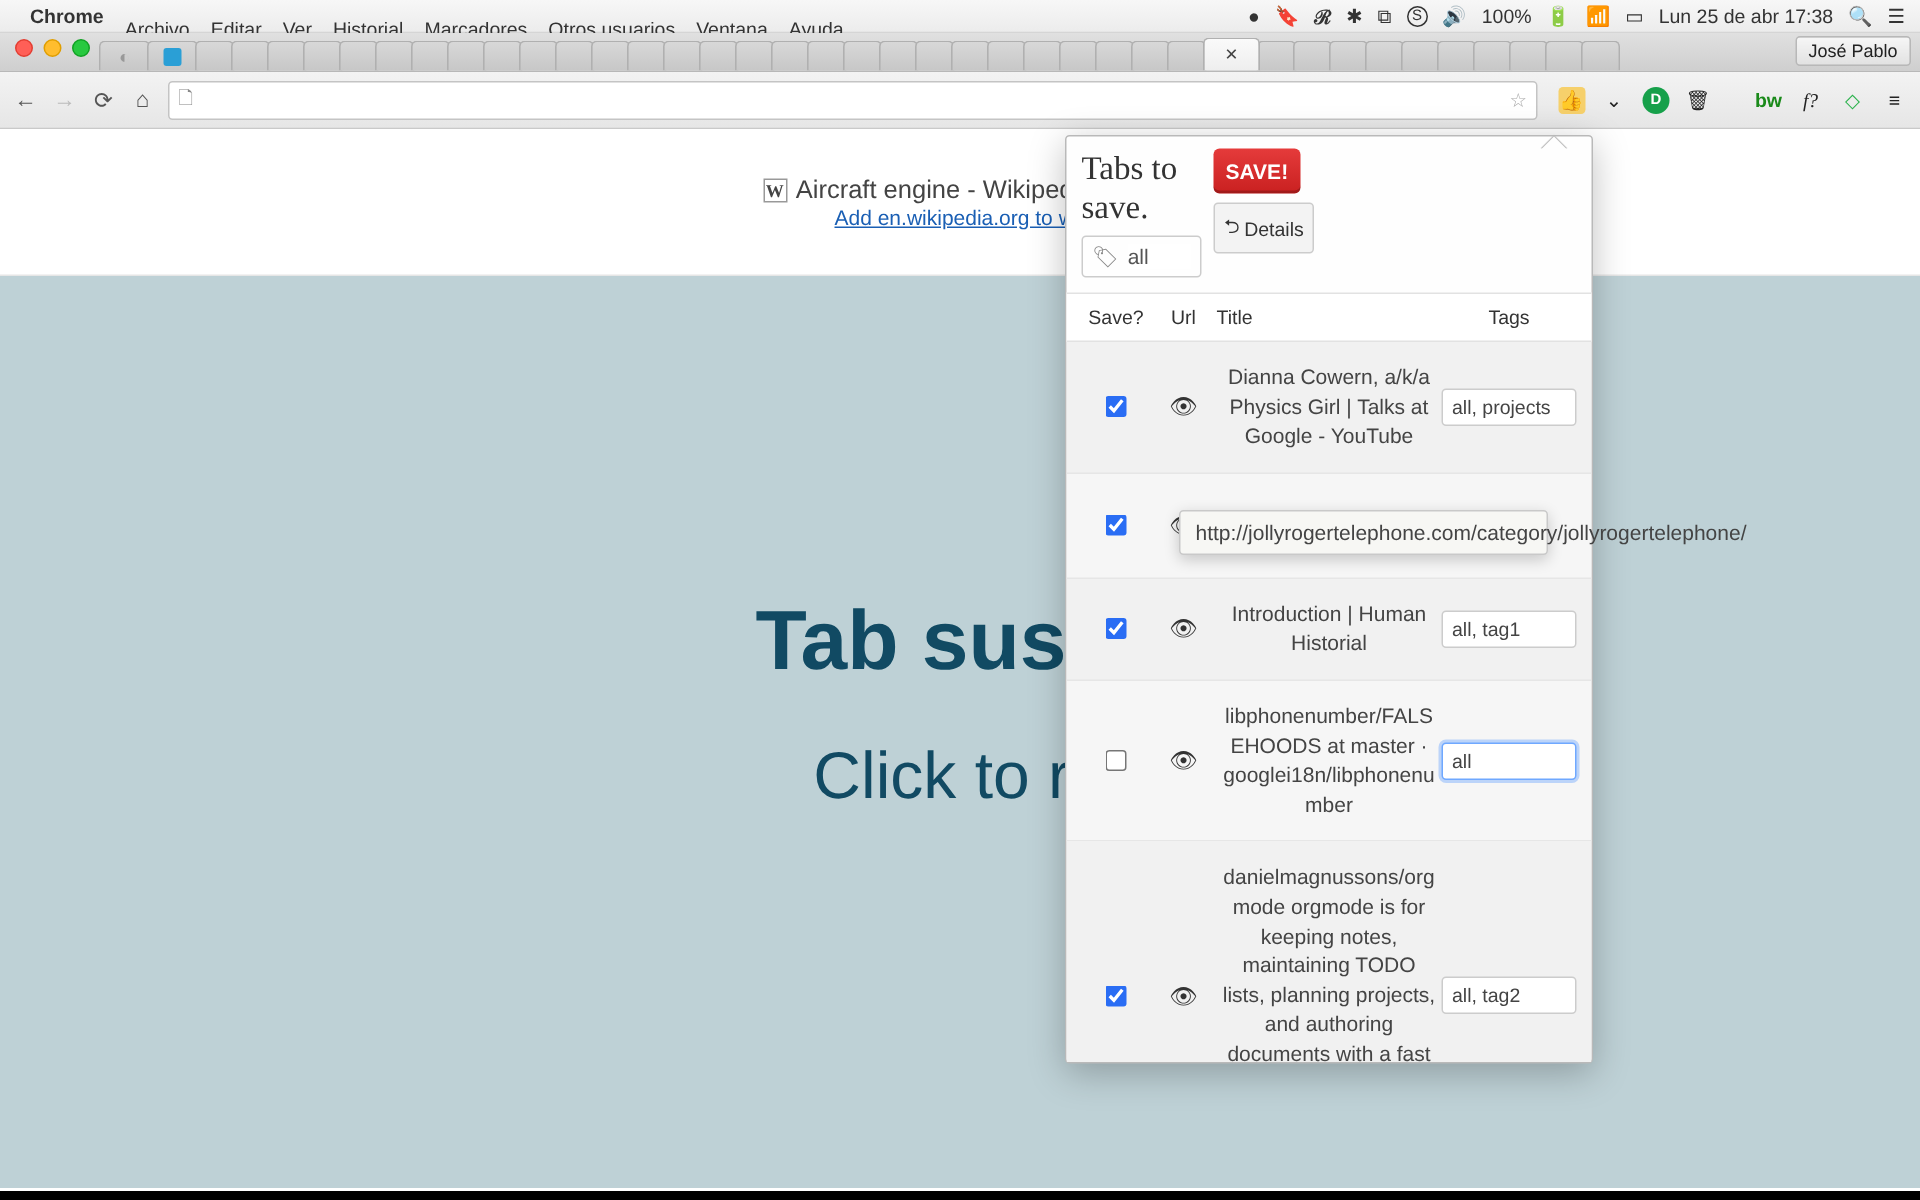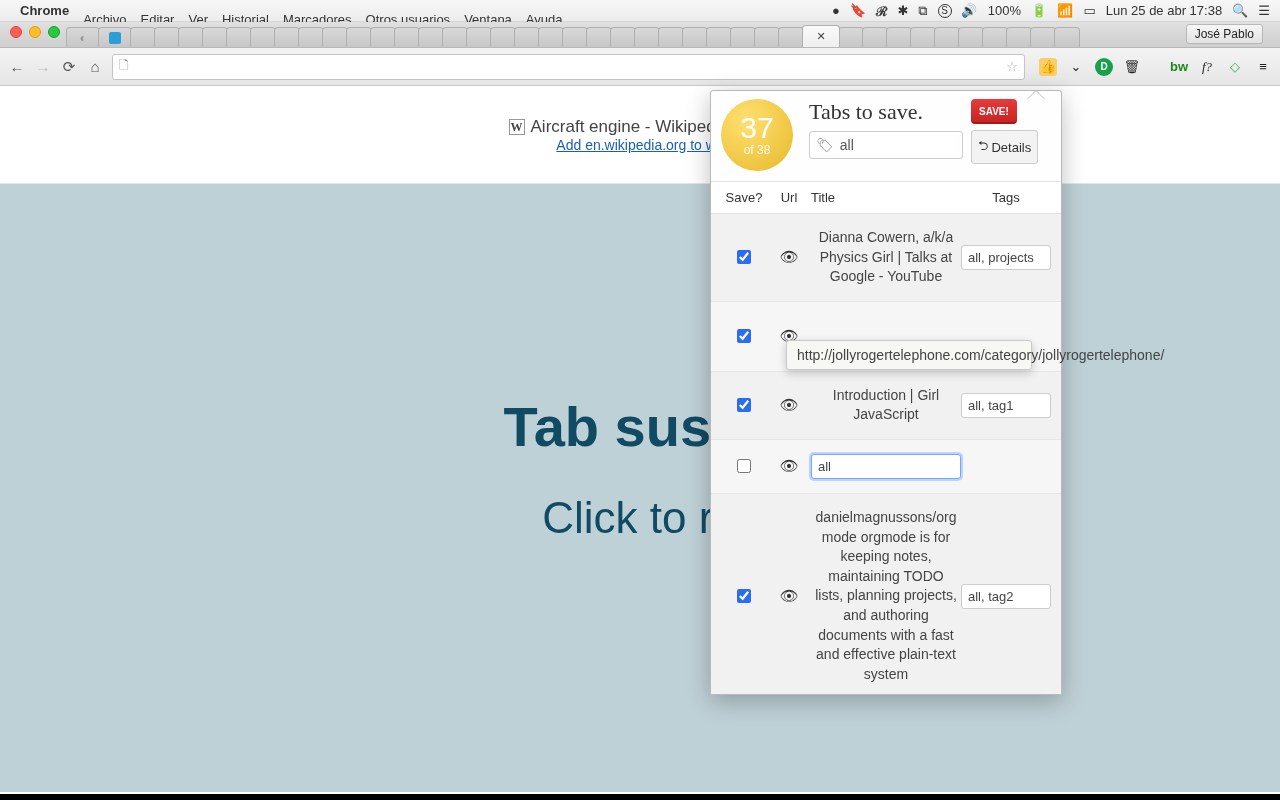--- a/index.html
+++ b/index.html
@@ -42,21 +42,21 @@
     border-radius: 4px 4px 0 0;
     margin-right: -2px;
   }
   .tab.active {
     width: 38px; height: 22px; background: linear-gradient(#fafafa,#eee);
     z-index:2; display:flex; align-items:center; justify-content:center;
   }
   .tab.active .x { font-size:11px; color:#444; }
   .tab.trello { width:34px; display:flex; align-items:center; justify-content:center; }
   .user-badge {
-    position:absolute; right:17px; top:2px;
+    position:absolute; right:6px; top:2px;
     background: linear-gradient(#f6f6f6,#e2e2e2);
     border:1px solid #b8b8b8; border-radius:3px;
     padding:2px 8px; font-size:12px;
   }
 
   
   .toolbar {
     height: 38px; background: linear-gradient(#f3f3f3,#e6e6e6);
     border-bottom:1px solid #c9c9c9;
     display:flex; align-items:center; padding:0 8px; gap:8px;
@@ -130,21 +130,21 @@
   .pop-mid { display:flex; flex-direction:column; gap:6px; }
   .pop-title { font-size:22px; color:#333;font-family:Liberation Serif, serif; }
   .tag-input {
     height:28px; border:1px solid #ccc; border-radius:3px;
     display:flex; align-items:center; padding:0 6px; font-size:14px; gap:6px;
     color:#888;
   }
   .tag-input input { border:none; outline:none; font-size:14px; width:100%; color:#555;}
   .save-btn {
     background: linear-gradient(#e53b3b,#c92020);
-    color:#fff; font-weight:700; font-size:10px;
+    color:#fff; font-weight:700; font-size:14px;
     border:none; border-radius:4px; padding:7px 8px;
     box-shadow: inset 0 -2px 0 rgba(0,0,0,.2);
   }
   .details-btn {
     margin-top:6px;
     background:#f3f3f3; border:1px solid #ccc; border-radius:3px;
     font-size:13px; padding:5px 6px; display:flex; align-items:center; justify-content:center; gap:3px;
     color:#333;
   }
 
@@ -299,24 +299,20 @@
 </div>
 
 <div class="page-body">
   <div class="h1">Tab suspe</div>
   <div class="h2">Click to re</div>
 </div>
 <div class="footer-shadow"></div>
 
 <div class="popup">
   <div class="pop-head">
-    <div class="badge-circle">
-      <span class="big">37</span>
-      <span class="small">of 38</span>
-    </div>
     <div class="pop-mid">
       <div class="pop-title">Tabs to save.</div>
       <div class="tag-input">
         <span>🏷</span>
         <input type="text" value="all" style="">
       </div>
     </div>
     <div>
       <button class="save-btn">SAVE!</button>
       <button class="details-btn">
@@ -348,28 +344,29 @@
         </div>
       <div class="eye">👁</div>
       <div class="title"></div>
       <div class="row-tags" style="visibility:hidden;"></div>
     </div>
     <div class="row">
       <div class="chk">
           <input type="checkbox" checked="" style="">
         </div>
       <div class="eye">👁</div>
-      <div class="title">Introduction | Girl JavaScript</div>
+      <div class="title">Introduction | Human Historial</div>
       <div class="row-tags">all, tag1</div>
     </div>
     <div class="row">
       <div class="chk">
           <input type="checkbox" style="">
         </div>
       <div class="eye">👁</div>
+      <div class="title">libphonenumber/FALSEHOODS at master · googlei18n/libphonenumber</div>
       <div class="row-tags focus">all</div>
     </div>
     <div class="row">
       <div class="chk">
           <input type="checkbox" checked="" style="">
         </div>
       <div class="eye">👁</div>
       <div class="title">danielmagnussons/orgmode orgmode is for keeping notes, maintaining TODO lists, planning projects, and authoring documents with a fast and effective plain-text system</div>
       <div class="row-tags">all, tag2</div>
     </div>

